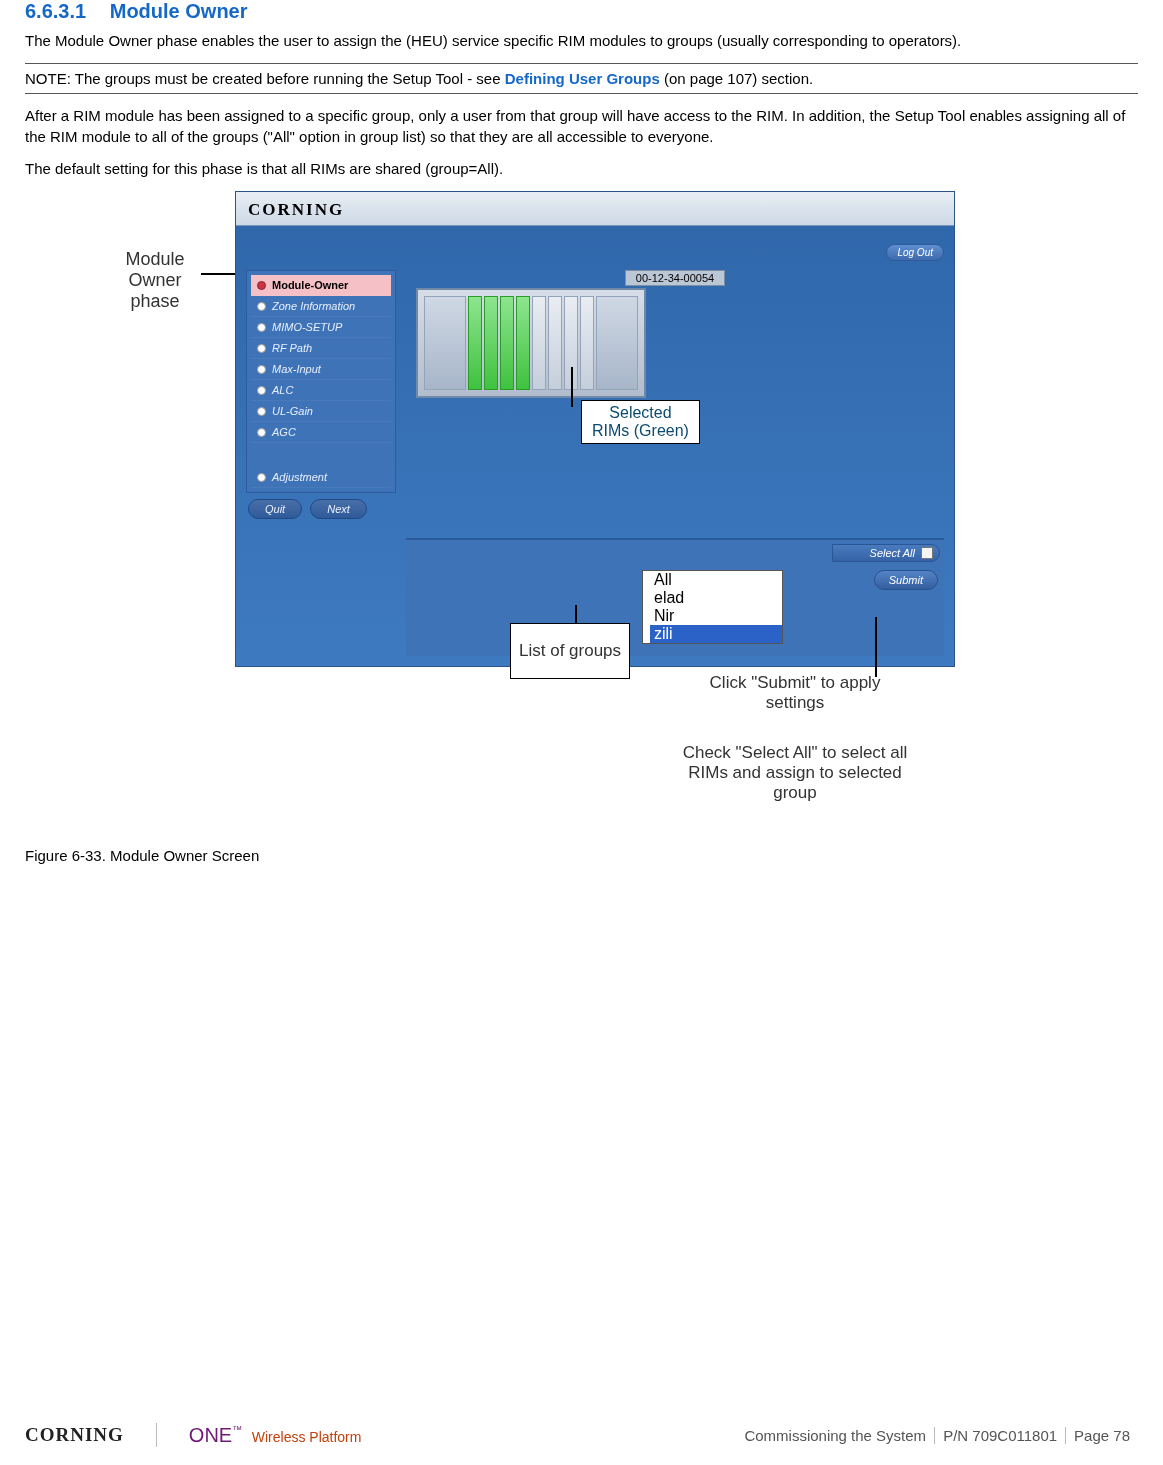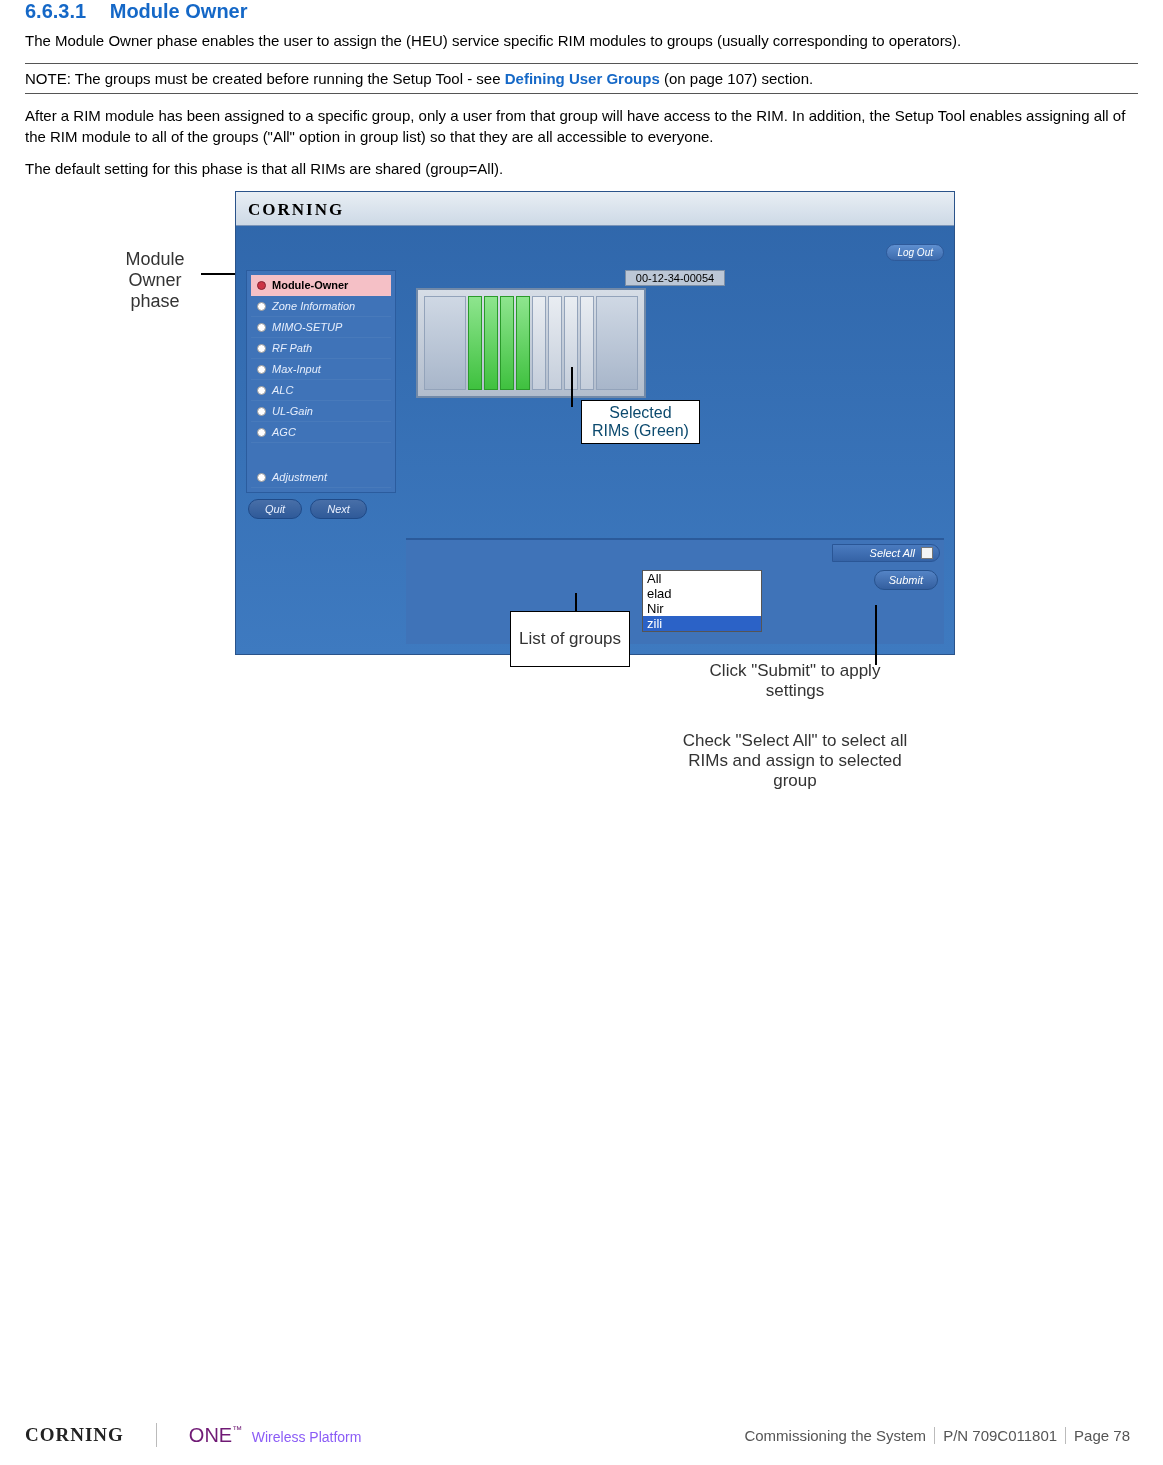--- a/index.html
+++ b/index.html
@@ -157,24 +157,25 @@
     width: 108px;
     padding: 2px 6px;
     display:flex; align-items:center; justify-content:flex-end;
     gap:6px; font-size:11px; font-style:italic;
     margin-top:4px; margin-right:4px; margin-bottom:4px;
   }
   .selectall-box { width:12px; height:12px; background:#f4f4f4; border:1px solid #777; }
   .group-body { display:flex; align-items:flex-start; padding: 4px 6px 12px 6px; gap: 8px; }
   .group-list {
     margin-left: 230px;
-    width: 120px;
+    width: 141px;
     background: #fff; color:#000;
     border: 1px solid #555;
-    font-size: 13px;
+    font-size: 16px;
+    padding-left: 7px;
   }
   .group-list .opt { padding: 0 4px; }
   .group-list .opt.sel { background:#2b62c7; color:#fff; }
   .submit-pill {
     margin-left: auto;
     background: linear-gradient(#5484c6,#345f9f);
     border:1px solid #27528d; border-radius:12px;
     font-size:11px; font-style:italic; padding:3px 14px;
   }
   
@@ -195,21 +196,21 @@
     left: 25px; right: 25px; bottom: 18px;
     display: flex; align-items: center;
     border-top: 0;
     font-size: 15px;
     color: #444;
   }
   .footer-left { display:flex; align-items:center; gap:18px; }
   .corning-logo { font-family: "Times New Roman", serif; font-weight:bold; letter-spacing:1px; font-size:19px; color:#222; }
   .one-logo { color:#701a75; font-weight:normal; font-size:20px; }
   .one-logo .tm { font-size:10px; vertical-align: top; }
-  .one-sub { color:#8b5cf6; font-size:14px; margin-left:4px; }
+  .one-sub { color:#c2410c; font-size:14px; margin-left:4px; }
   .footer-divider { width:1px; height:24px; background:#bbb; margin:0 14px; }
   .footer-right { margin-left:auto; display:flex; align-items:center; gap:0; color:#555; font-size:15px; }
   .fv { padding: 0 8px; }
   .fv + .fv { border-left:1px solid #bbb; }
 </style>
 </head>
 <body>
 
 <h3 class="section-heading">
   <span class="num">6.6.3.1</span>
@@ -331,20 +332,21 @@
   <div class="annot-wrap">
     <div class="aline" style="left:460px; top:-62px; width:2px; height:20px;"></div>
     <div class="annot annot-listgroups">List of groups</div>
 
     <div class="aline" style="left:760px; top:-50px; width:2px; height:60px;"></div>
     <div class="annot annot-submit">Click "Submit" to apply settings</div>
 
     <div class="annot annot-selectall">Check "Select All" to select all RIMs and assign to selected group</div>
   </div>
 
+  <div class="figure-caption">Figure 6-33. Module Owner Screen</div>
 </div>
 
 <div class="footer">
   <div class="footer-left">
     <span class="corning-logo">CORNING</span>
     <span class="footer-divider"></span>
     <span>
       <span class="one-logo">
         <span>ONE</span><span class="tm">™</span>
       </span>

